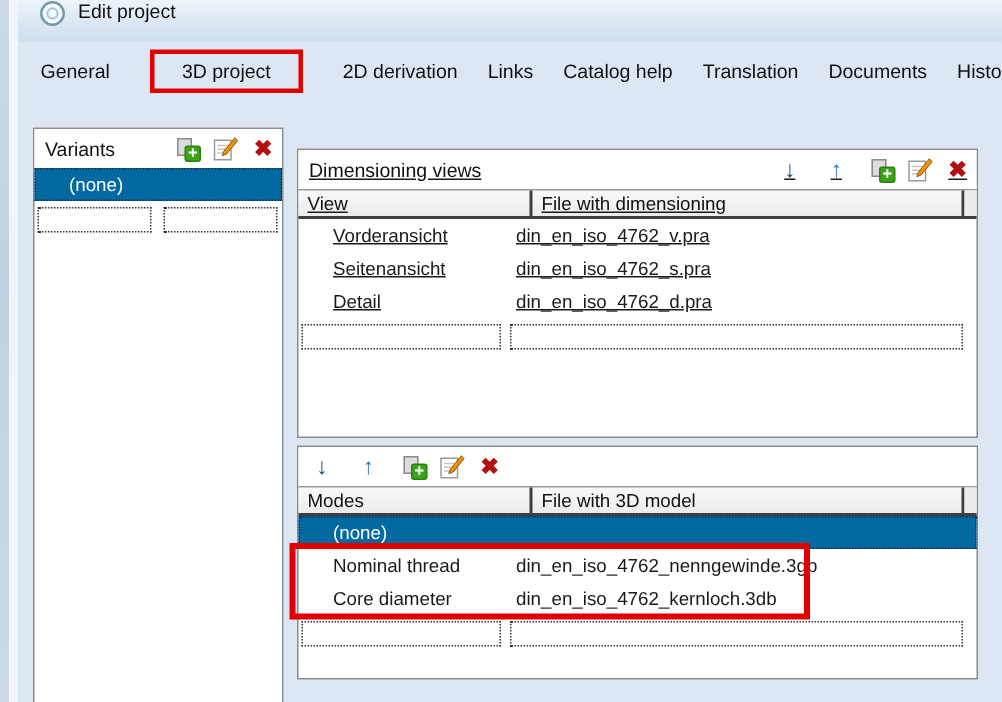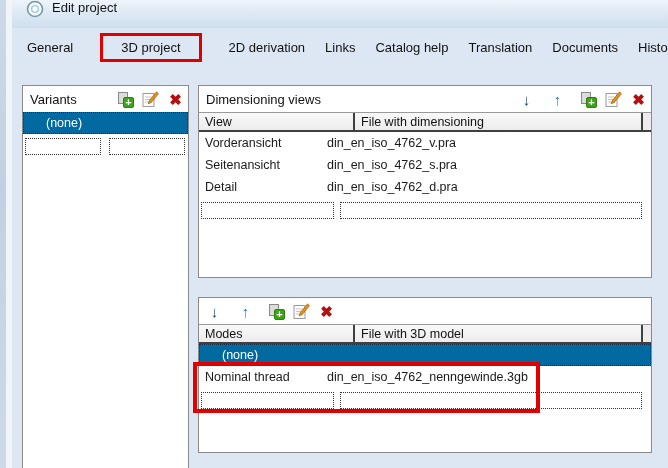--- a/index.html
+++ b/index.html
@@ -33,21 +33,21 @@
     display:flex; align-items:center; padding-left:8px;
     white-space:nowrap; overflow:hidden;
   }
   .tab { font-size:13px; color:#111; margin:0 7px; cursor:default; }
   .tab-sep { width:2px; height:22px; background:#27313d; transform:rotate(12deg); margin:0 3px; }
   .tab-hl { border:3px solid #e10000; padding:4px 18px; margin:0 20px; }
 
   
   .panel { position:absolute; background:#fff; border:1px solid #8a8a8a; }
   .panel-variants { left:22px; top:85px; width:167px; height:404px; }
-  .panel-dim      { left:198px; top:85px; width:454px; height:193px; }
+  .panel-dim      { left:198px; top:99px; width:454px; height:193px;text-decoration:underline; }
   .panel-models   { left:198px; top:297px; width:454px; height:156px; }
 
   .panel-head { height:26px; display:flex; align-items:center; padding:0 4px 0 7px; background:#fff; }
   .panel-title { flex:1; font-size:13px; color:#111; }
   .head-icons { display:flex; align-items:center; gap:8px; }
 
   
   .ico { width:17px; height:17px; display:flex; align-items:center; justify-content:center; cursor:pointer; }
   .ico-arrow { font-size:15px; font-weight:bold; margin-right:6px; line-height:1; }
   .arrow-down { color:#16456e; }
@@ -65,21 +65,21 @@
            background: linear-gradient(#f9f9f9,#ececec); }
   .th { padding:2px 0 0 6px; font-size:12.5px; color:#111; border-right:2px solid #3f3f3f; }
   .panel-variants .th1 { width:81px; }
   .panel-variants .th2 { flex:1; }
   .panel-dim .th1, .panel-models .th1 { width:156px; }
   .panel-dim .th2, .panel-models .th2 { flex:1; }
   .th-stub { width:8px; border-right:none; background:#ececec; }
 
   
   .trow { display:flex; height:22px; align-items:center; cursor:default; }
-  .trow .c1 { width:128px; padding-left:6px; }
+  .trow .c1 { width:128px; padding-left:6px;margin-left:17px; }
   .trow .c2 { flex:1; }
   .trow-sel { background:#0369a1; color:#fff; outline:1px dotted #15314d; outline-offset:-1px;
               padding-left:23px; height:22px; display:flex; align-items:center; cursor:default; }
 
   
   .empty-row { display:flex; height:20px; margin-top:2px; align-items:center; }
   .empty-cell { height:17px; background:#fff; border:1px dotted #333; cursor:pointer; }
   .panel-variants .e1 { width:76px; margin-left:2px; }
   .panel-variants .e2 { width:76px; margin-left:8px; }
   .panel-dim .e1, .panel-models .e1 { width:133px; margin-left:2px; }
@@ -219,20 +219,24 @@
     <div class="thead">
       <div class="th th1">Modes</div>
       <div class="th th2">File with 3D model</div>
       <div class="th th-stub"></div>
     </div>
     <div class="trow-sel">(none)</div>
     <div class="trow">
       <span class="c1">Nominal thread</span>
       <span class="c2">din_en_iso_4762_nenngewinde.3gb</span>
     </div>
+    <div class="trow">
+      <span class="c1">Core diameter</span>
+      <span class="c2">din_en_iso_4762_kernloch.3db</span>
+    </div>
     <div class="empty-row">
       <span class="empty-cell e1"></span>
       <span class="empty-cell e2"></span>
     </div>
   </div>
 
   <div class="annot-rows"></div>
 </div>
 
 </body></html>

